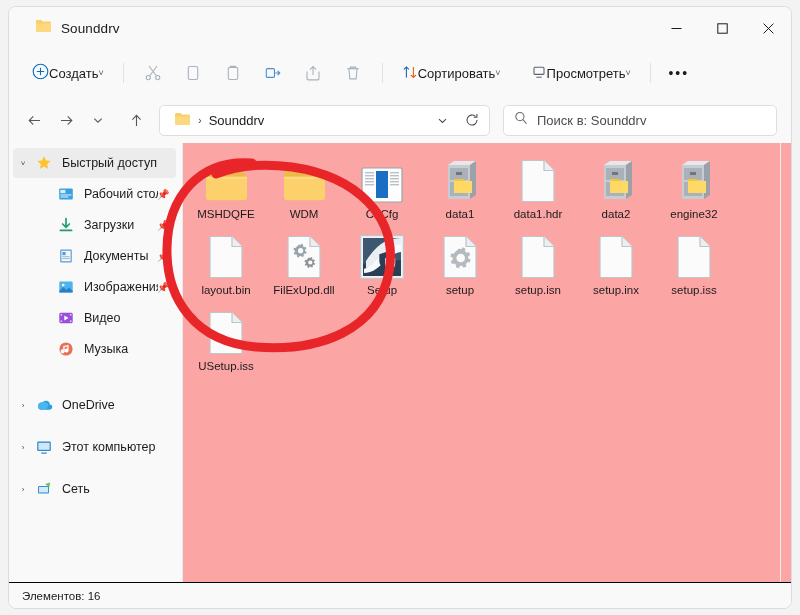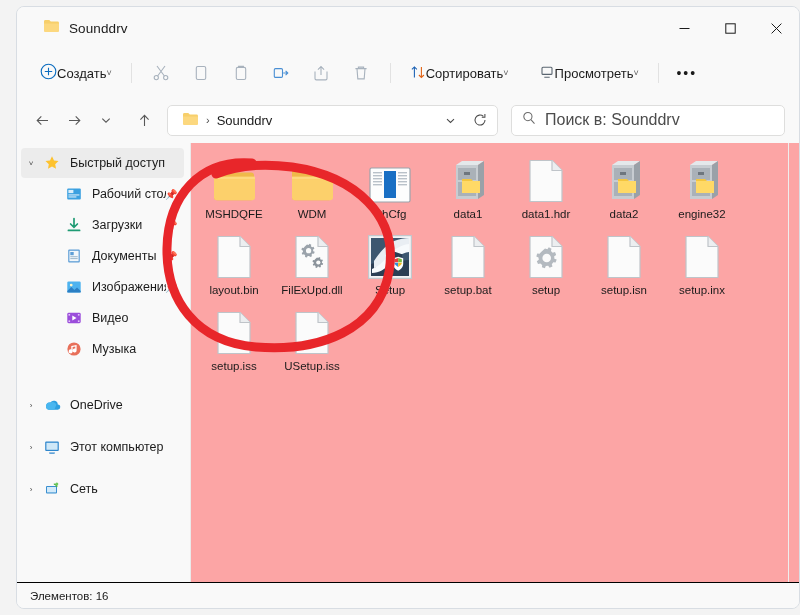--- a/index.html
+++ b/index.html
@@ -11,21 +11,21 @@
   }
   #root {
     position: relative;
     width: 800px; height: 615px;
     background: #f3f3f3;
   }
 
   
   .window {
     position: absolute;
-    left: 16px; top: 6px;
+    left: 8px; top: 6px;
     width: 784px; height: 603px;
     background: #f9f9f9;
     border: 1px solid #d8dde3;
     border-radius: 8px;
     overflow: hidden;
     display: flex;
     flex-direction: column;
   }
 
   
@@ -160,21 +160,21 @@
     height: 31px;
     background: #ffffff;
     border: 1px solid #dededd;
     border-radius: 5px;
     display: flex;
     align-items: center;
     gap: 9px;
     padding: 0 10px;
     margin-left: 11px;
   }
-  .search-ph { font-size: 16px; color: #4c4c4c; }
+  .search-ph { font-size: 13px; color: #4c4c4c; }
 
   
   .body {
     flex: 1 1 auto;
     display: flex;
     min-height: 0;
     background: #f9f9f9;
   }
 
   
@@ -727,29 +727,20 @@
                   </g>
                 </svg>
               </div>
               <div class="tile-label">Setup</div>
             </div>
             <div class="tile">
               <div class="tile-icon">
                 <svg width="36" height="44" viewBox="0 0 36 44">
                   <path d="M2 1.5h22l10 10v31H2z" fill="#fbfbfb" stroke="#bfc4c9" stroke-width="1.2" stroke-linejoin="round"></path>
                   <path d="M24 1.5v10h10" fill="#eceef0" stroke="#bfc4c9" stroke-width="1.2" stroke-linejoin="round"></path>
-                </svg>
-              </div>
-              <div class="tile-label">setup.bat</div>
-            </div>
-            <div class="tile">
-              <div class="tile-icon">
-                <svg width="36" height="44" viewBox="0 0 36 44">
-                  <path d="M2 1.5h22l10 10v31H2z" fill="#fbfbfb" stroke="#bfc4c9" stroke-width="1.2" stroke-linejoin="round"></path>
-                  <path d="M24 1.5v10h10" fill="#eceef0" stroke="#bfc4c9" stroke-width="1.2" stroke-linejoin="round"></path>
                   <g fill="#b4bac0">
                     <path d="M17 13.5l2.4.7 1.4-2 2.7 1.6-.6 2.3 1.8 1.7 2.3-.8 1.2 2.9-2 1.4.2 2.4 2.3.9-1.1 3-2.3-.3-1.5 1.9.7 2.3-2.9 1.2-1.4-1.9-2.4.3-.9 2.1-3-.9.3-2.3-1.9-1.6-2.3.7-1.2-2.9 2-1.4-.3-2.4-2.2-.9.9-3 2.4.3 1.5-1.9z"></path>
                     <circle cx="18.7" cy="23" r="4.3" fill="#fbfbfb"></circle>
                   </g>
                 </svg>
               </div>
               <div class="tile-label">setup</div>
             </div>
             <div class="tile">
               <div class="tile-icon">

